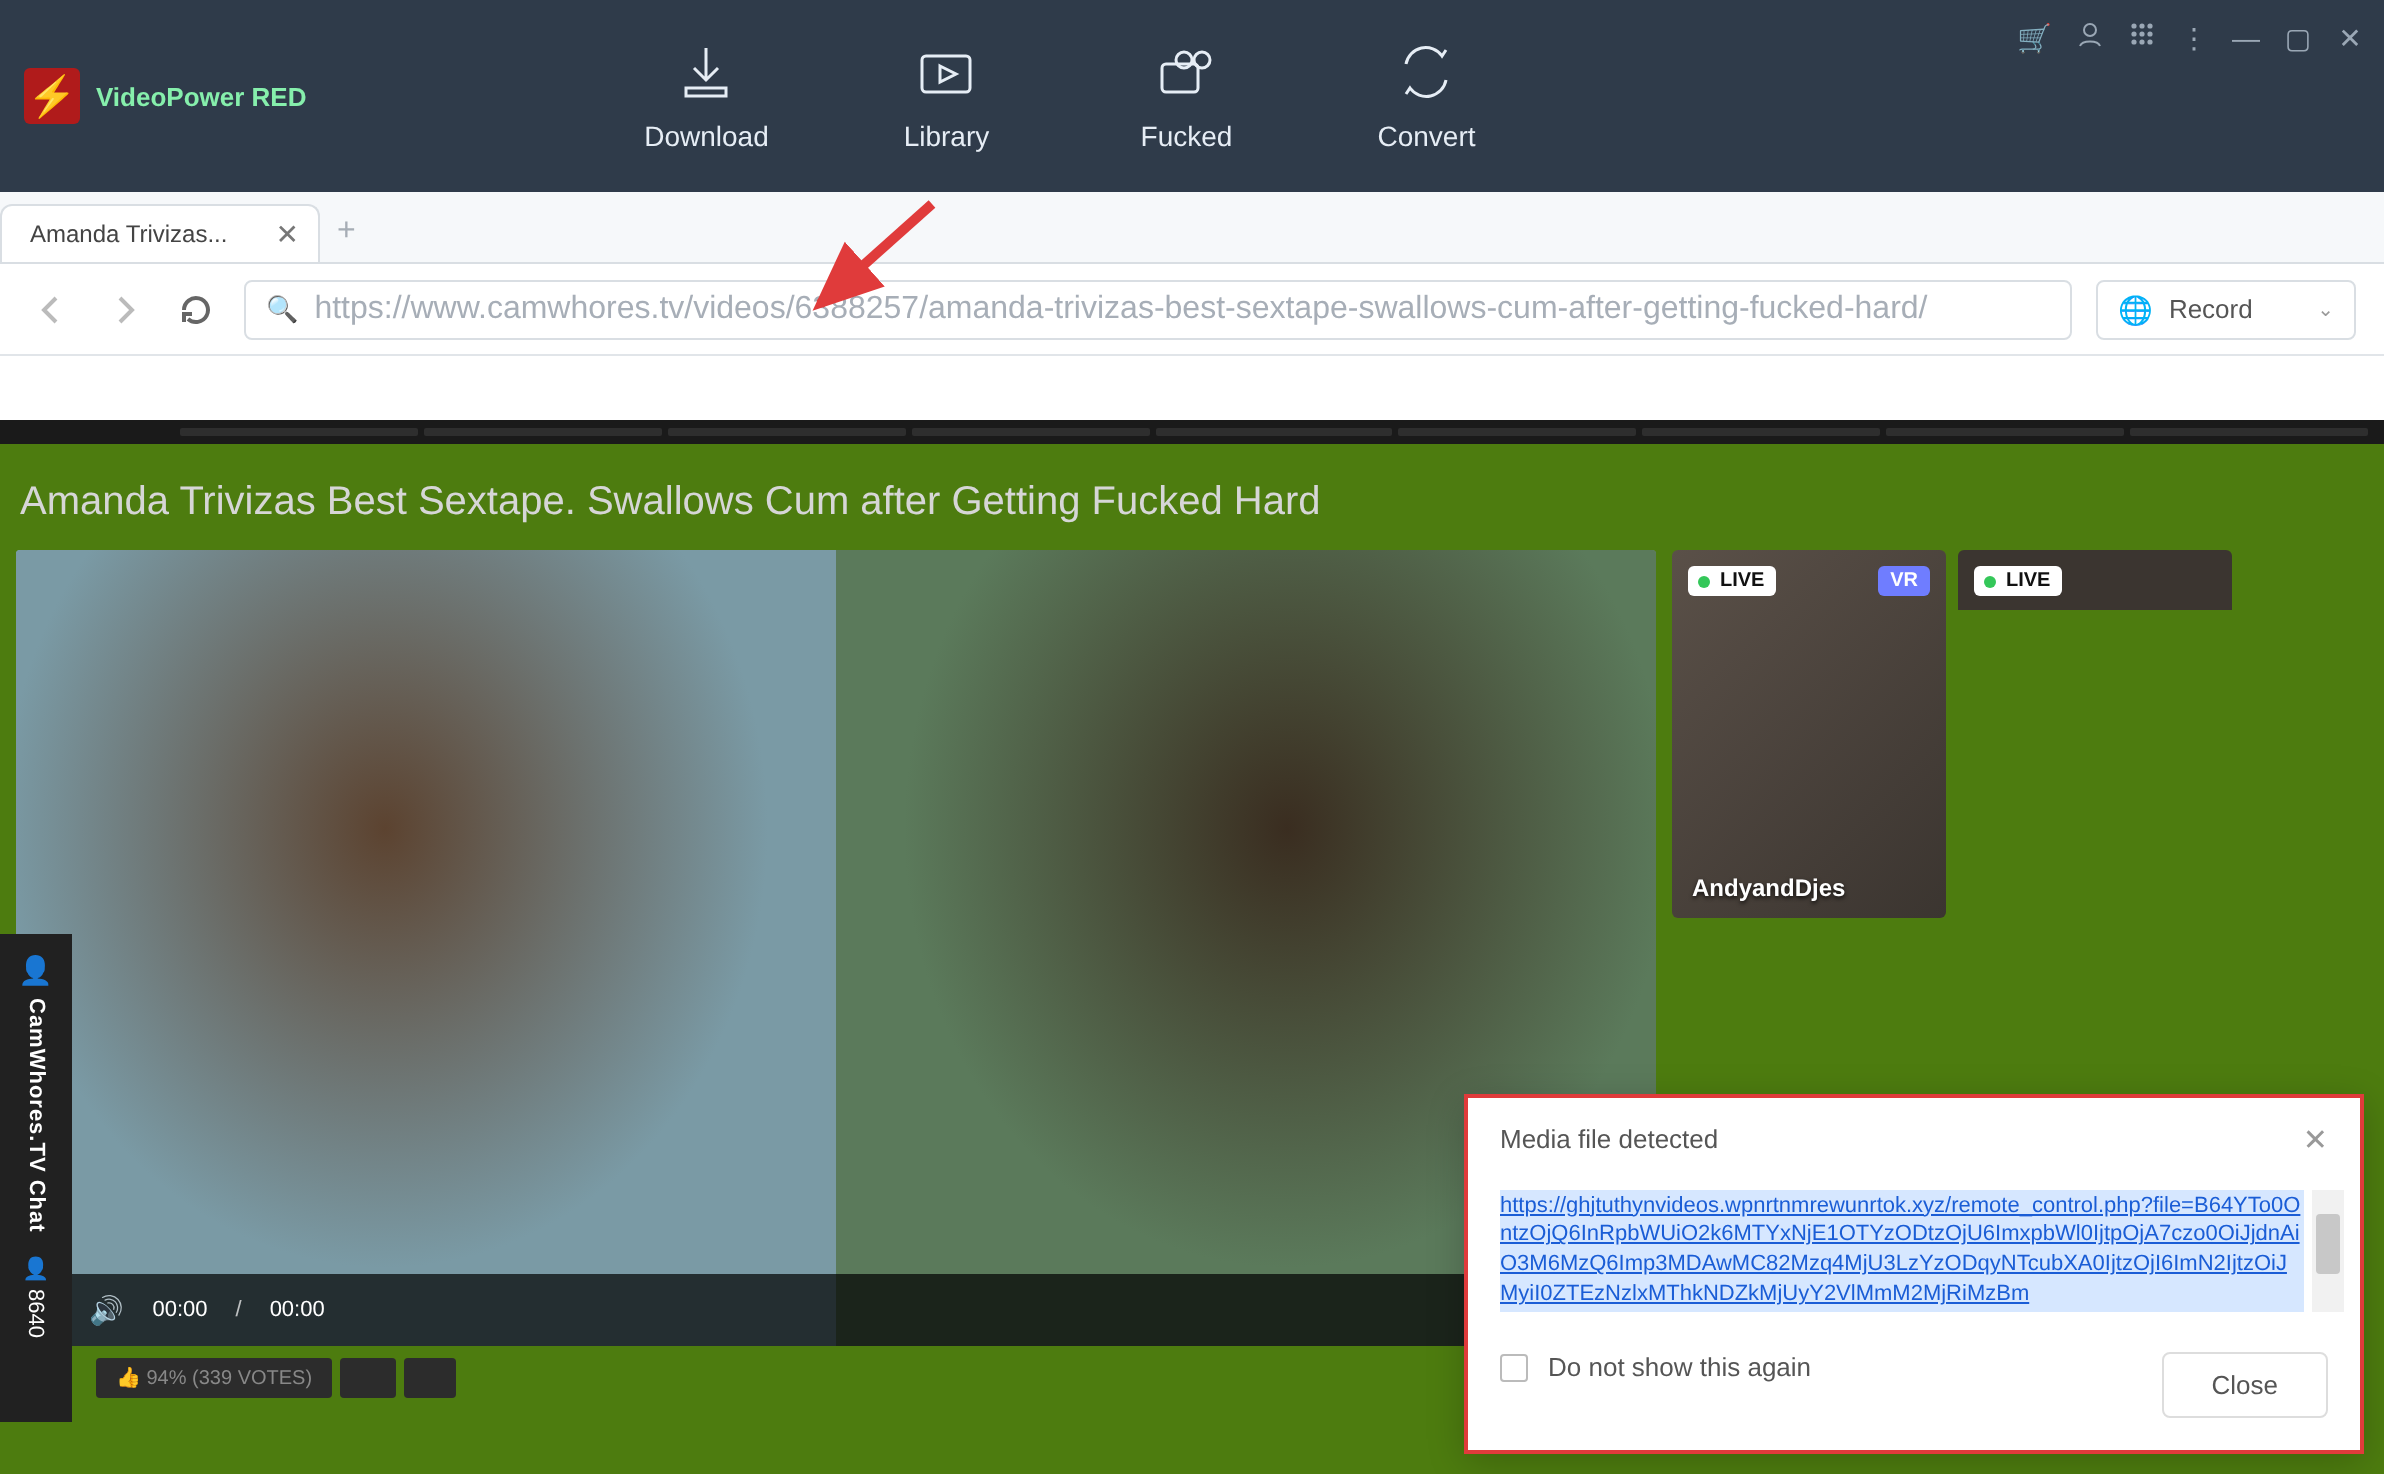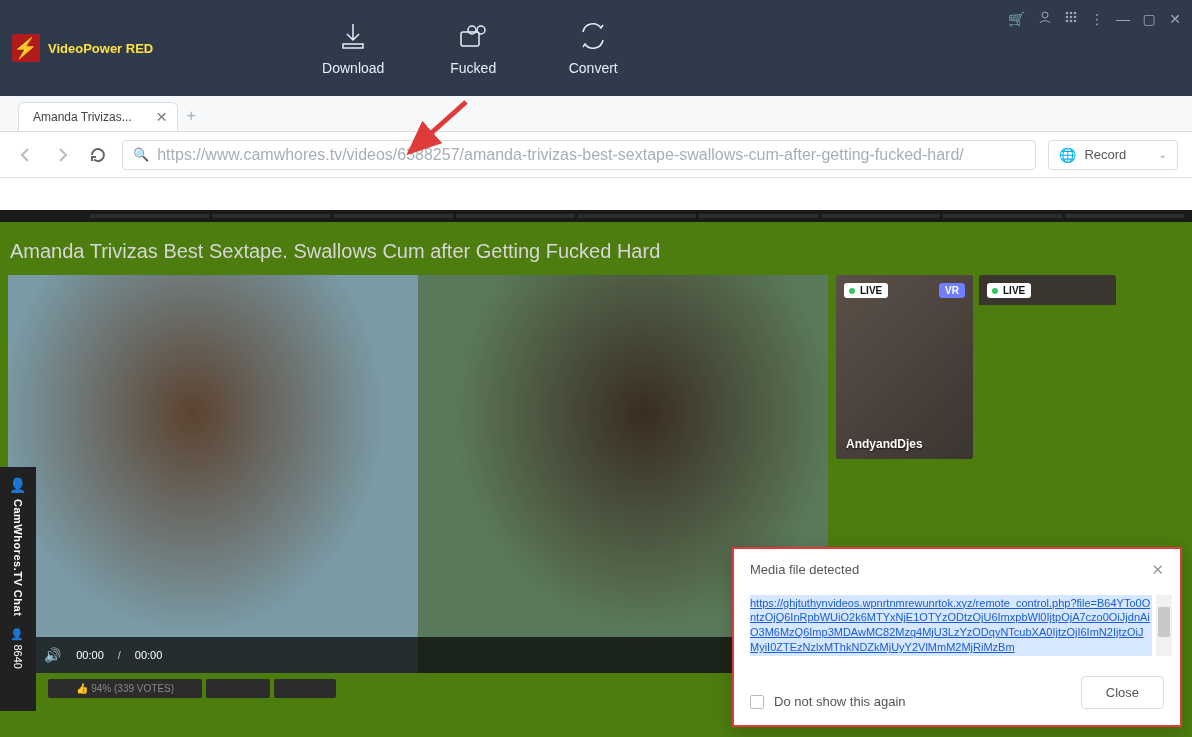--- a/index.html
+++ b/index.html
@@ -3,34 +3,34 @@
 <meta charset="utf-8">
 <style>
 * { margin: 0; padding: 0; box-sizing: border-box; font-family: -apple-system, BlinkMacSystemFont, "Segoe UI", Arial, sans-serif; }
 body { width: 1192px; height: 737px; overflow: hidden; background: #fff; position: relative; }
 
 
 .titlebar { height: 96px; background: #2f3b4a; display: flex; align-items: center; padding: 0 12px; position: relative; }
 .app-logo { display: flex; align-items: center; gap: 8px; }
 .logo-box { width: 28px; height: 28px; background: #b01b1b; border-radius: 3px; display: flex; align-items: center; justify-content: center; position: relative; }
 .logo-bolt { color: #ffd800; font-size: 20px; }
-.app-name { color: #fde047; font-size: 13px; font-weight: 600; }
+.app-name { color: #86efac; font-size: 13px; font-weight: 600; }
 
 .nav-tabs { display: flex; margin-left: 140px; gap: 0; }
 .nav-tab { width: 120px; height: 84px; display: flex; flex-direction: column; align-items: center; justify-content: center; gap: 8px; color: #e6edf5; font-size: 14px; cursor: pointer; }
 .nav-tab.active { background: #5a9fe0; outline: 3px solid #e03b3b; outline-offset: -3px; }
 .nav-icon { width: 32px; height: 32px; }
 .nav-icon svg { stroke: #e6edf5; fill: none; stroke-width: 1.5; }
 
 .win-controls { position: absolute; right: 10px; top: 10px; display: flex; gap: 12px; color: #9aa7b5; font-size: 14px; align-items: center; }
 .win-controls span { cursor: pointer; }
 .win-btn { width: 14px; height: 14px; display: inline-flex; align-items: center; justify-content: center; }
 
 
-.tabstrip { height: 36px; background: #f6f8fa; border-bottom: 1px solid #d9dee3; display: flex; align-items: flex-end; padding-left: 18px; }
+.tabstrip { height: 36px; background: #f6f8fa; border-bottom: 1px solid #d9dee3; display: flex; align-items: flex-end; }
 .browser-tab { background: #fff; border: 1px solid #d9dee3; border-bottom: none; border-radius: 6px 6px 0 0; padding: 6px 10px 6px 14px; display: flex; align-items: center; gap: 20px; font-size: 12px; color: #444; max-width: 180px; }
 .tab-close { color: #777; font-size: 14px; cursor: pointer; margin-left: 4px; }
 .tab-add { margin-left: 8px; color: #a6adb5; font-size: 16px; padding-bottom: 6px; cursor: pointer; }
 
 
 .toolbar { height: 46px; background: #fff; display: flex; align-items: center; padding: 0 14px; gap: 12px; border-bottom: 1px solid #e1e5e9; }
 .tb-btn { width: 24px; height: 24px; color: #888; display: flex; align-items: center; justify-content: center; cursor: pointer; }
 .tb-btn.disabled { color: #ccc; }
 .urlbar { flex: 1; height: 30px; border: 1px solid #d9dee3; border-radius: 4px; display: flex; align-items: center; padding: 0 10px; gap: 8px; }
 .urlbar-icon { color: #999; font-size: 13px; }
@@ -71,35 +71,35 @@
 .chat-ic { font-size: 14px; }
 .chat-text { writing-mode: vertical-rl; font-size: 11px; font-weight: 700; letter-spacing: 0.5px; }
 .chat-count { writing-mode: vertical-rl; font-size: 11px; margin-top: 6px; }
 
 
 .red-arrow { position: absolute; left: 398px; top: 98px; width: 80px; height: 60px; pointer-events: none; z-index: 50; }
 .red-arrow svg { overflow: visible; }
 
 
 .action-row { display: flex; gap: 4px; padding: 6px 40px; }
-.act-chip { background: #2c2c2c; color: #888; font-size: 10px; padding: 4px 28px; border-radius: 2px; }
+.act-chip { background: #2c2c2c; color: #888; font-size: 10px; padding: 4px 10px; border-radius: 2px; }
 
 
 .statusbar { height: 30px; background: #fff; border-top: 1px solid #e1e5e9; display: flex; align-items: center; padding: 0 14px; gap: 10px; font-size: 12px; color: #666; }
 .status-ic { width: 18px; height: 18px; }
 
 
 .popup { position: absolute; right: 10px; bottom: 10px; width: 450px; background: #fff; border: 2px solid #e03b3b; box-shadow: 0 4px 18px rgba(0,0,0,0.2); z-index: 100; }
 .popup-head { display: flex; justify-content: space-between; align-items: center; padding: 12px 16px; font-size: 13px; color: #555; }
 .popup-close { color: #999; font-size: 15px; cursor: pointer; }
 .popup-body { padding: 4px 8px 4px 16px; display: flex; }
 .popup-text { flex: 1; font-size: 11px; line-height: 1.35; color: #1a5dd6; word-break: break-all; text-decoration: underline; background: #d6e7ff; padding: 1px 0; max-height: 66px; overflow: hidden; }
 .popup-scroll { width: 16px; background: #f1f1f1; margin-left: 4px; position: relative; }
 .popup-scroll-thumb { position: absolute; top: 12px; left: 2px; right: 2px; height: 30px; background: #c8c8c8; border-radius: 2px; }
-.popup-foot { display: flex; justify-content: space-between; align-items: flex-end; padding: 16px; }
+.popup-foot { display: flex; justify-content: space-between; align-items: flex-start; padding: 16px; }
 .popup-cb { display: flex; align-items: center; gap: 10px; font-size: 13px; color: #555; }
 .cb-box { width: 14px; height: 14px; border: 1px solid #bbb; border-radius: 2px; }
 .popup-btn { padding: 8px 24px; border: 1px solid #ddd; background: #fff; border-radius: 4px; font-size: 13px; color: #555; cursor: pointer; }
 </style>
 </head>
 <body>
 
 <div class="titlebar">
   <div class="app-logo">
     <div class="logo-box">
@@ -107,20 +107,27 @@
       </div>
     <span class="app-name">VideoPower RED</span>
   </div>
 
   <div class="nav-tabs">
     <div class="nav-tab">
       <span class="nav-icon"><svg viewBox="0 0 32 32">
             <path d="M16 4v16m-6-6 6 6 6-6M6 24h20v4H6z"></path>
           </svg></span>
       <span>Download</span>
+    </div>
+    <div class="nav-tab">
+      <span class="nav-icon"><svg viewBox="0 0 32 32">
+            <rect x="4" y="8" width="24" height="18" rx="2"></rect>
+            <path d="M13 13l8 4-8 4z"></path>
+          </svg></span>
+      <span>Library</span>
     </div>
     <div class="nav-tab">
       <span class="nav-icon"><svg viewBox="0 0 32 32">
             <rect x="4" y="12" width="18" height="14" rx="2"></rect>
             <circle cx="24" cy="10" r="4"></circle>
             <circle cx="15" cy="10" r="4"></circle>
           </svg></span>
       <span>Fucked</span>
     </div>
     <div class="nav-tab">

